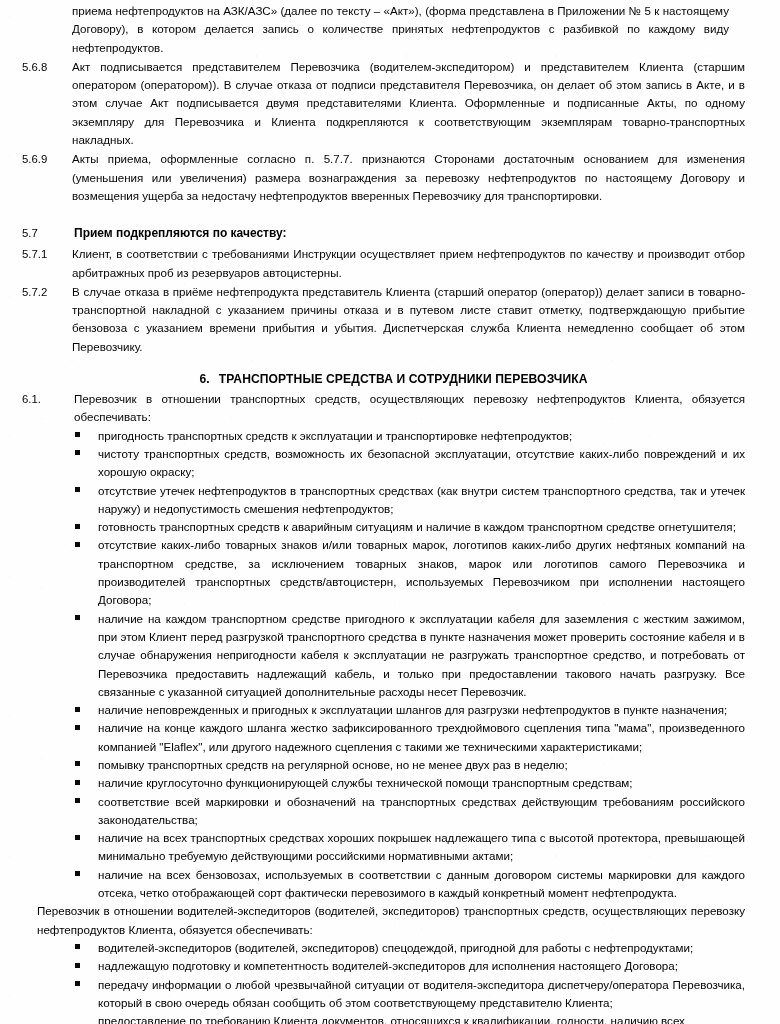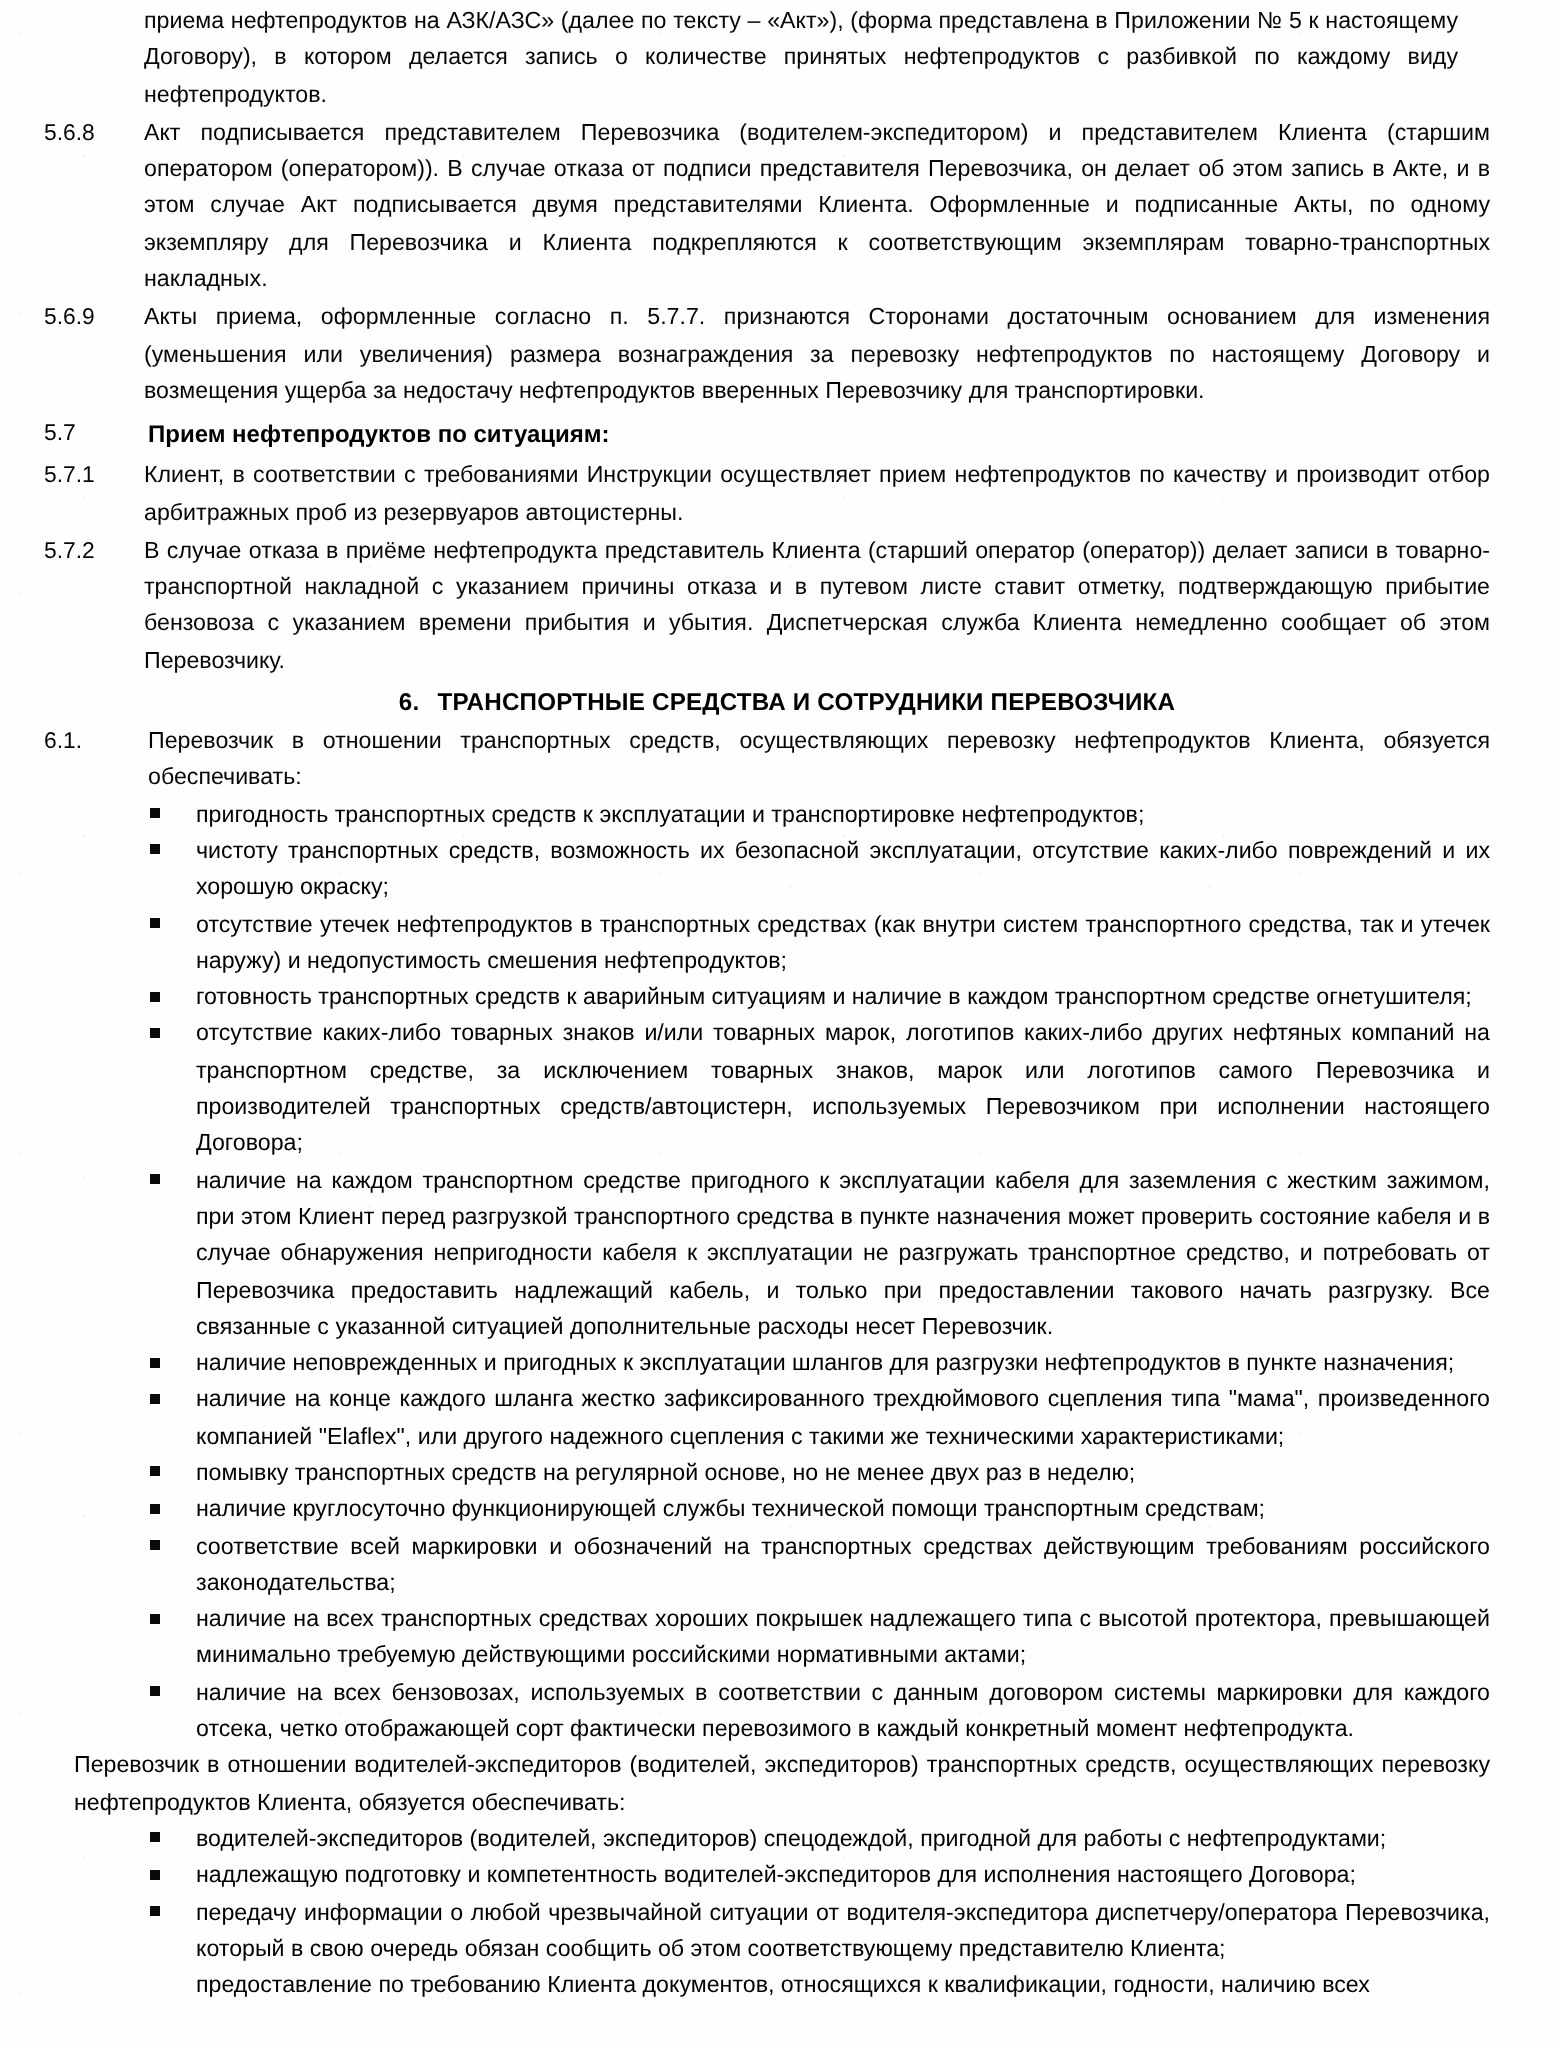--- a/index.html
+++ b/index.html
@@ -82,21 +82,21 @@
     line-height: 21px;
   }
 
   
   .chapter {
     text-align: center;
     font-weight: bold;
     font-size: 12.1px;
     line-height: 21px;
     letter-spacing: 0.1px;
-    margin: 1px 0 0 0;
+    margin: 13px 0 0 0;
     padding-left: 20px;
   }
   .chapter .cnum {
     font-weight: bold;
     padding-right: 9px;
   }
 
   
   .bul {
     position: relative;
@@ -154,23 +154,23 @@
   <div class="blk num-item" style="margin-top:1px;">
     <span class="num">5.6.8</span>
     <span class="txt">Акт подписывается представителем Перевозчика (водителем-экспедитором) и представителем Клиента (старшим оператором (оператором)). В случае отказа от подписи представителя Перевозчика, он делает об этом  запись в Акте,  и в этом случае Акт  подписывается двумя представителями Клиента.  Оформленные и подписанные Акты, по одному экземпляру для Перевозчика и Клиента подкрепляются к соответствующим экземплярам товарно-транспортных накладных.</span>
   </div>
 
   <div class="blk num-item" style="margin-top:1px;">
     <span class="num bold">5.6.9</span>
     <span class="txt">Акты приема, оформленные согласно п. 5.7.7.  признаются Сторонами достаточным основанием для изменения (уменьшения или увеличения) размера вознаграждения за перевозку нефтепродуктов по настоящему Договору и возмещения ущерба за недостачу нефтепродуктов вверенных  Перевозчику для транспортировки.</span>
   </div>
 
-  <div class="head-item" style="margin-top:2px;">
+  <div class="head-item" style="margin-top:18px;">
     <span class="num">5.7</span>
-    <span>Прием нефтепродуктов по ситуациям:</span>
+    <span>Прием подкрепляются по качеству:</span>
   </div>
 
   <div class="blk num-item" style="margin-top:1px;">
     <span class="num">5.7.1</span>
     <span class="txt">Клиент, в соответствии с требованиями  Инструкции  осуществляет прием нефтепродуктов  по качеству и производит отбор арбитражных проб из резервуаров автоцистерны.</span>
   </div>
 
   <div class="blk num-item" style="margin-top:1px;">
     <span class="num bold">5.7.2</span>
     <span class="txt">В случае отказа в приёме нефтепродукта   представитель Клиента  (старший оператор (оператор)) делает записи в товарно-транспортной накладной с указанием причины отказа и в путевом листе ставит отметку, подтверждающую прибытие бензовоза с указанием времени прибытия и убытия. Диспетчерская служба Клиента  немедленно сообщает об этом Перевозчику.</span>

